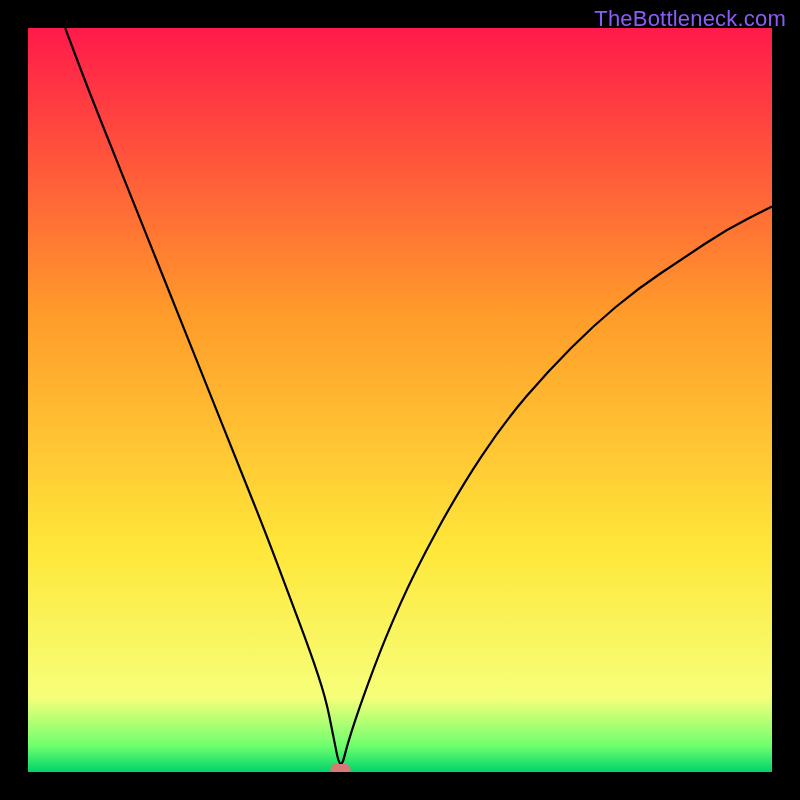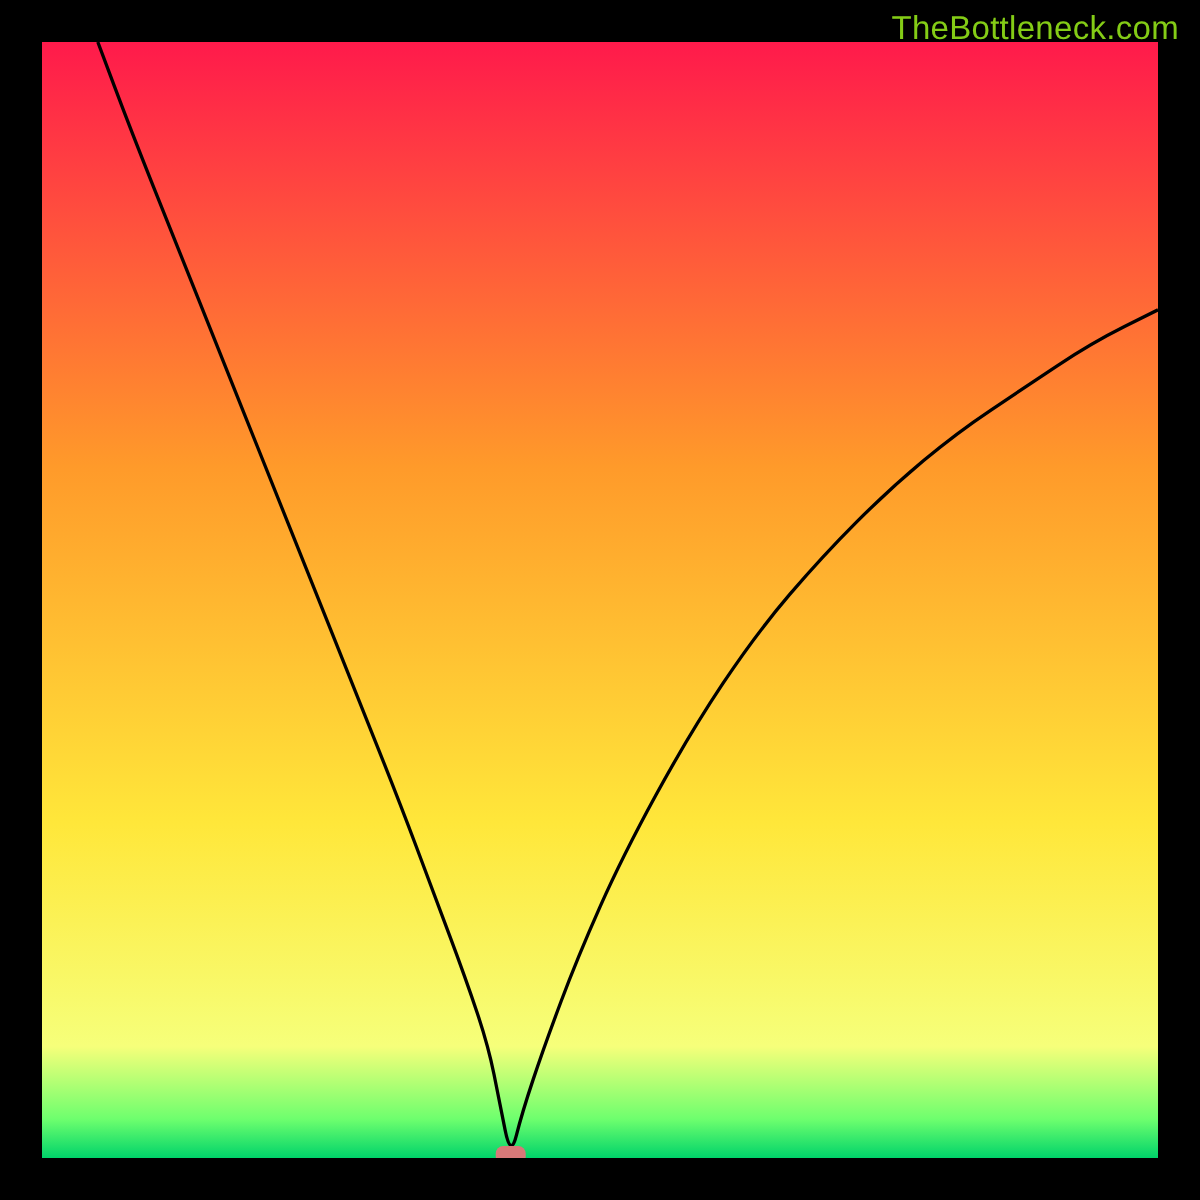--- a/index.html
+++ b/index.html
@@ -14,21 +14,21 @@
   .frame {
     position: relative;
     width: 800px;
     height: 800px;
     background: #000;
   }
   .watermark {
     position: absolute;
     top: 6px;
     right: 14px;
-    color: #84cc16;
+    color: #8b5cf6;
     font-size: 22px;
     font-weight: 500;
     letter-spacing: 0.2px;
     z-index: 10;
   }
   .plot {
     position: absolute;
     left: 28px;
     top: 28px;
     width: 744px;

